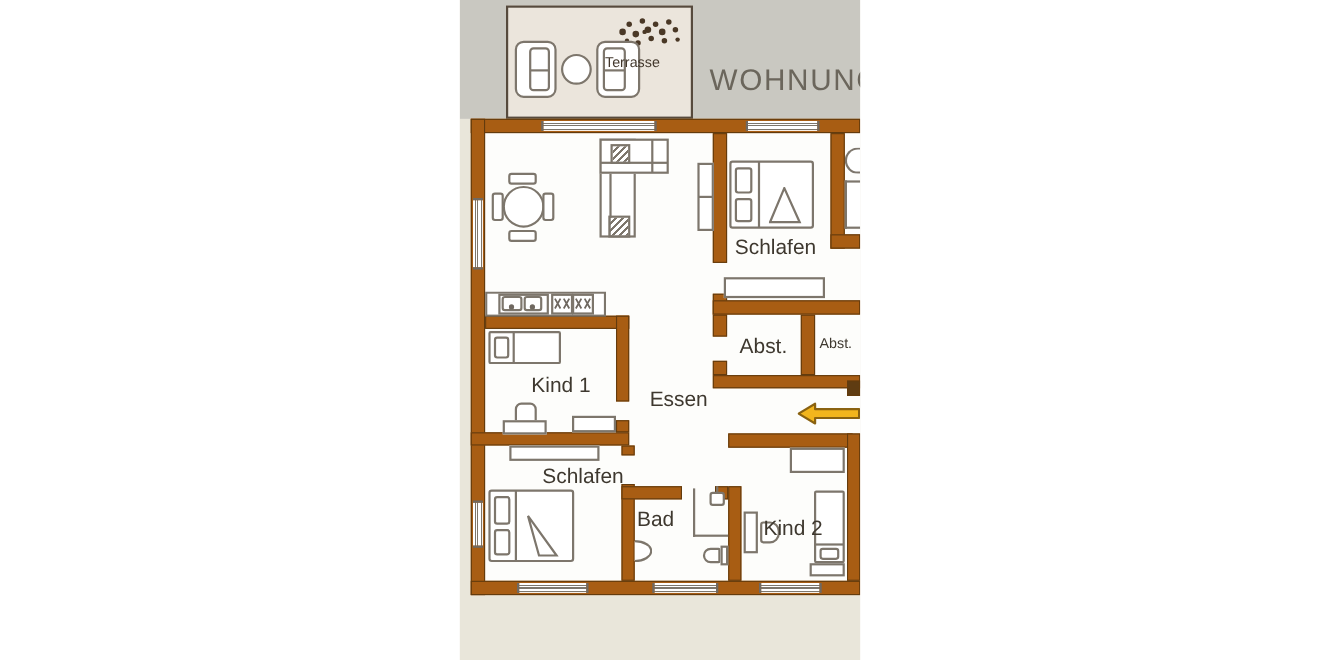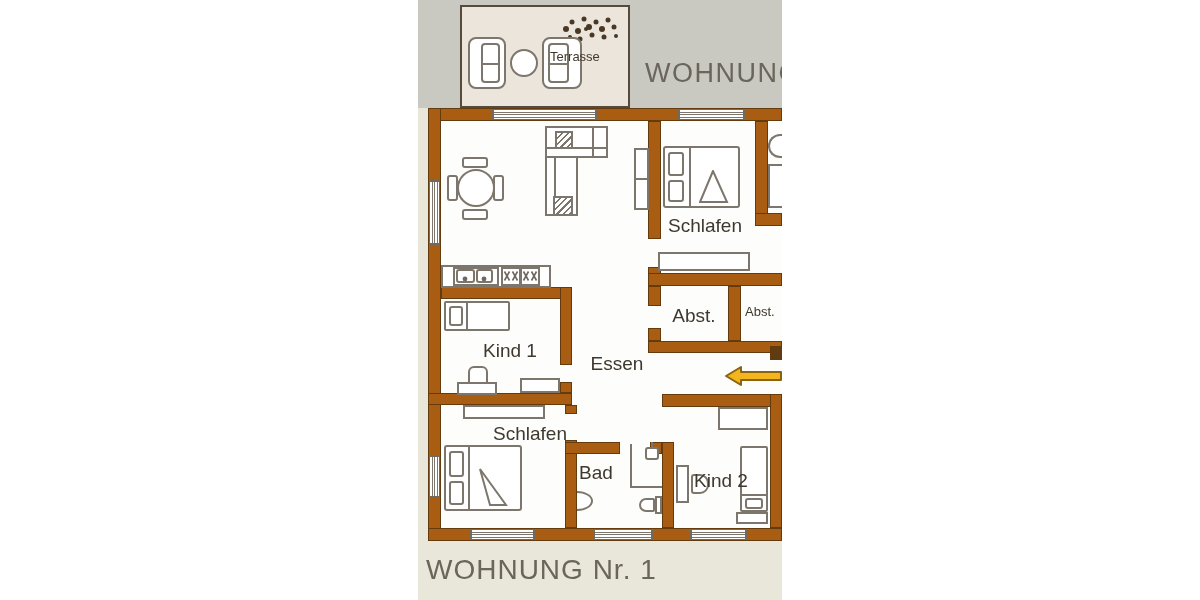--- a/index.html
+++ b/index.html
@@ -186,14 +186,13 @@
 
   <div class="lbl" style="left:287px;top:226px;">Schlafen</div>
   <div class="lbl" style="left:276px;top:316px;">Abst.</div>
   <div class="tlabel" style="left:327px;top:304px;">Abst.</div>
   <div class="lbl" style="left:199px;top:364px;">Essen</div>
   <div class="lbl" style="left:92px;top:351px;">Kind 1</div>
   <div class="lbl" style="left:112px;top:434px;">Schlafen</div>
   <div class="lbl" style="left:178px;top:473px;">Bad</div>
   <div class="lbl" style="left:303px;top:450px;margin-top:31px;">Kind 2</div>
 
-  <div class="hdr" style="left:8px;top:554px;font-size:28px;letter-spacing:1px;">WOHNUNG Nr. 1</div>
 </div>
 
 </body></html>

